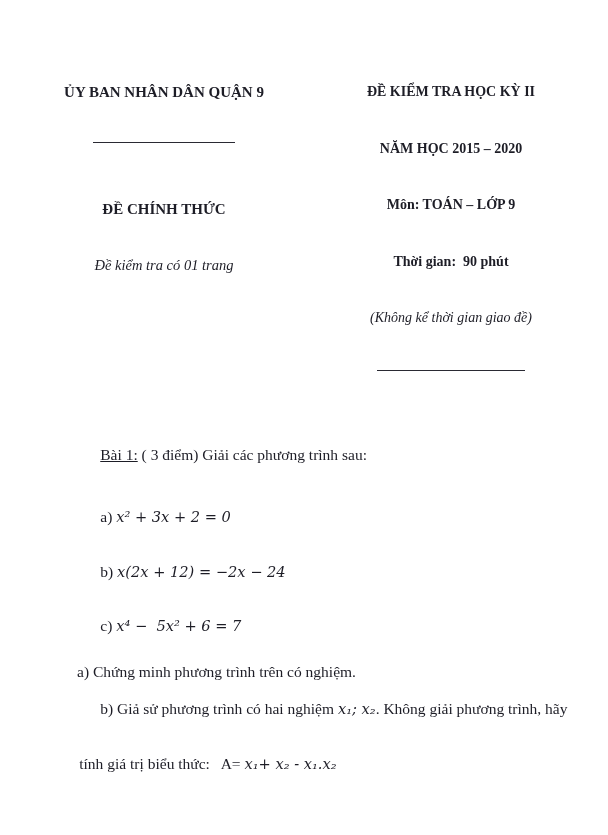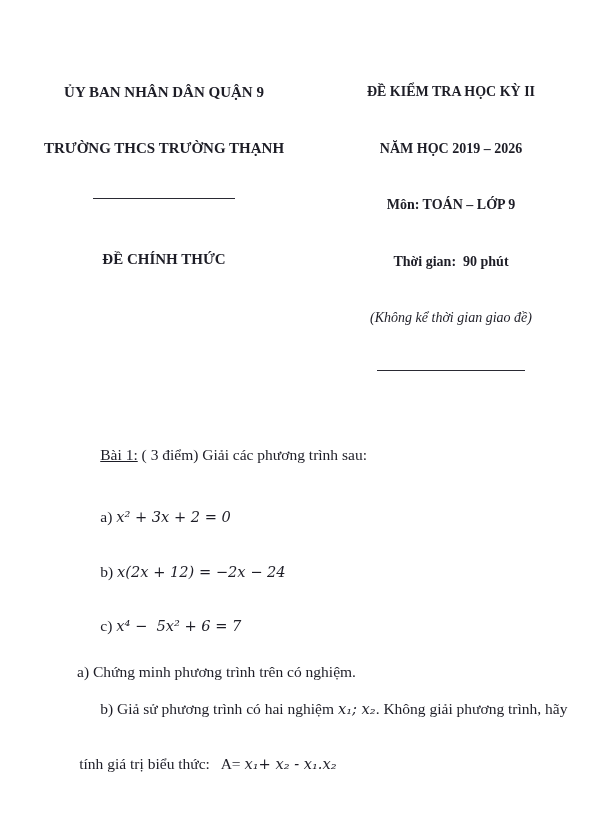--- a/index.html
+++ b/index.html
@@ -45,21 +45,21 @@
   .hcol.right .hl { font-size: 14px; line-height: 20.5px; }
   .b { font-weight: bold; }
   .i { font-style: italic; }
   .hrule {
     border: 0;
     border-top: 1.4px solid #2a2a33;
     height: 0;
   }
   .hrule.left-rule  { width: 142px; margin: 4px auto 0 auto; }
   .hrule.right-rule { width: 148px; margin: 5px auto 0 auto; }
-  .exam-type { margin-top: 14px; }
+  .exam-type { margin-top: 20px; }
   .left-note { font-size: 14.5px; }
   
   .content {
     padding: 21px 12px 0 56px;
     font-size: 15.5px;
   }
   .line {
     line-height: 18.3px;
     white-space: pre-wrap;
   }
@@ -78,27 +78,27 @@
   .gap-after-group { margin-bottom: 9px; }
 </style>
 </head>
 <body>
 
 <div class="page">
 
   <div class="header">
     <div class="hcol left">
       <div class="hl b">ỦY BAN NHÂN DÂN QUẬN 9</div>
-      <div class="hl b">TRƯỜNG THCS TRƯỜNG THẠNH</div>
       <div class="hrule left-rule"></div>
       <div class="hl b exam-type">ĐỀ CHÍNH THỨC</div>
+      <div class="hl i left-note">Đề kiểm tra có 01 trang</div>
     </div>
     <div class="hcol right">
       <div class="hl b">ĐỀ KIỂM TRA HỌC KỲ II</div>
-      <div class="hl b">NĂM HỌC 2019 – 2026</div>
+      <div class="hl b">NĂM HỌC 2015 – 2020</div>
       <div class="hl b">Môn: TOÁN – LỚP 9</div>
       <div class="hl b">Thời gian:  90 phút</div>
       <div class="hl i">(Không kể thời gian giao đề)</div>
       <div class="hrule right-rule"></div>
     </div>
   </div>
 
   <div class="content">
 
     <div class="line ind gap-after-title">

